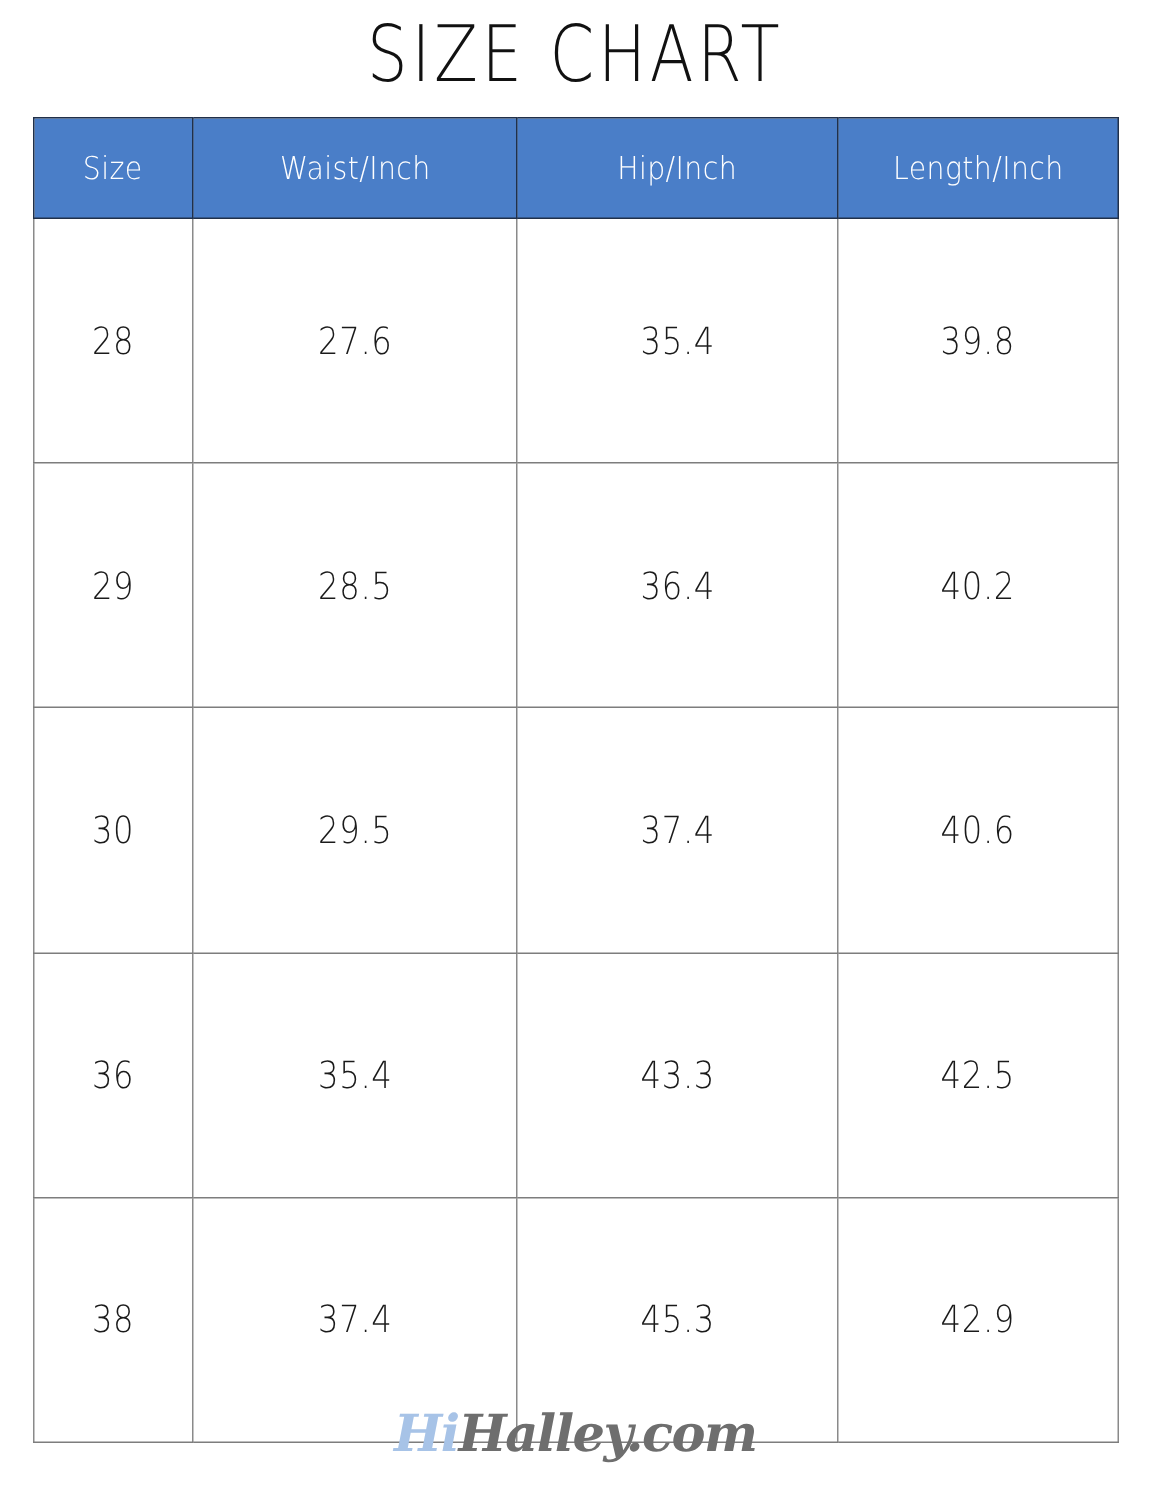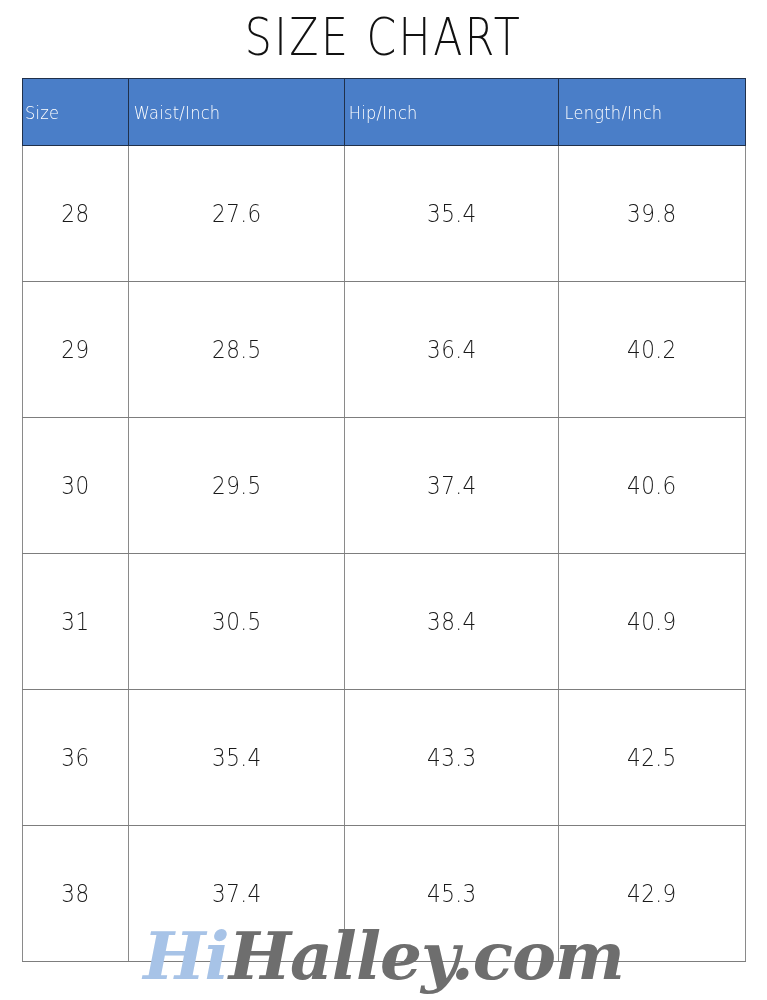--- a/index.html
+++ b/index.html
@@ -56,23 +56,23 @@
 
   
   #size-table thead tr {
     height: 67px;
   }
   #size-table thead th {
     background: #4a7ec8;
     color: #ffffff;
     font-family: "DejaVu Sans", sans-serif;
     font-weight: 300;
-    font-size: 18px;
+    font-size: 21px;
     letter-spacing: 0.3px;
-    text-align: left;
+    text-align: center;
     vertical-align: middle;
     border: 1px solid #20304a;
     padding: 0;
     white-space: nowrap;
   }
   #size-table thead th > span {
     display: inline-block;
     transform: scaleX(0.9);
   }
 
@@ -102,21 +102,21 @@
   
   #watermark {
     position: absolute;
     left: 0;
     top: 922px;
     width: 767px;
     text-align: center;
     font-family: "DejaVu Serif", serif;
     font-style: italic;
     font-weight: bold;
-    font-size: 66px;
+    font-size: 34px;
     line-height: 68px;
     letter-spacing: -1px;
     white-space: nowrap;
     pointer-events: none;
     user-select: none;
   }
   #watermark .wm-hi {
     color: #a7c3e7;
   }
   #watermark .wm-rest {
@@ -165,26 +165,20 @@
         <td><span>36.4</span></td>
         <td><span>40.2</span></td>
       </tr>
       <tr>
         <td><span>30</span></td>
         <td><span>29.5</span></td>
         <td><span>37.4</span></td>
         <td><span>40.6</span></td>
       </tr>
       <tr>
-        <td><span>31</span></td>
-        <td><span>30.5</span></td>
-        <td><span>38.4</span></td>
-        <td><span>40.9</span></td>
-      </tr>
-      <tr>
         <td><span>36</span></td>
         <td><span>35.4</span></td>
         <td><span>43.3</span></td>
         <td><span>42.5</span></td>
       </tr>
       <tr>
         <td><span>38</span></td>
         <td><span>37.4</span></td>
         <td><span>45.3</span></td>
         <td><span>42.9</span></td>

